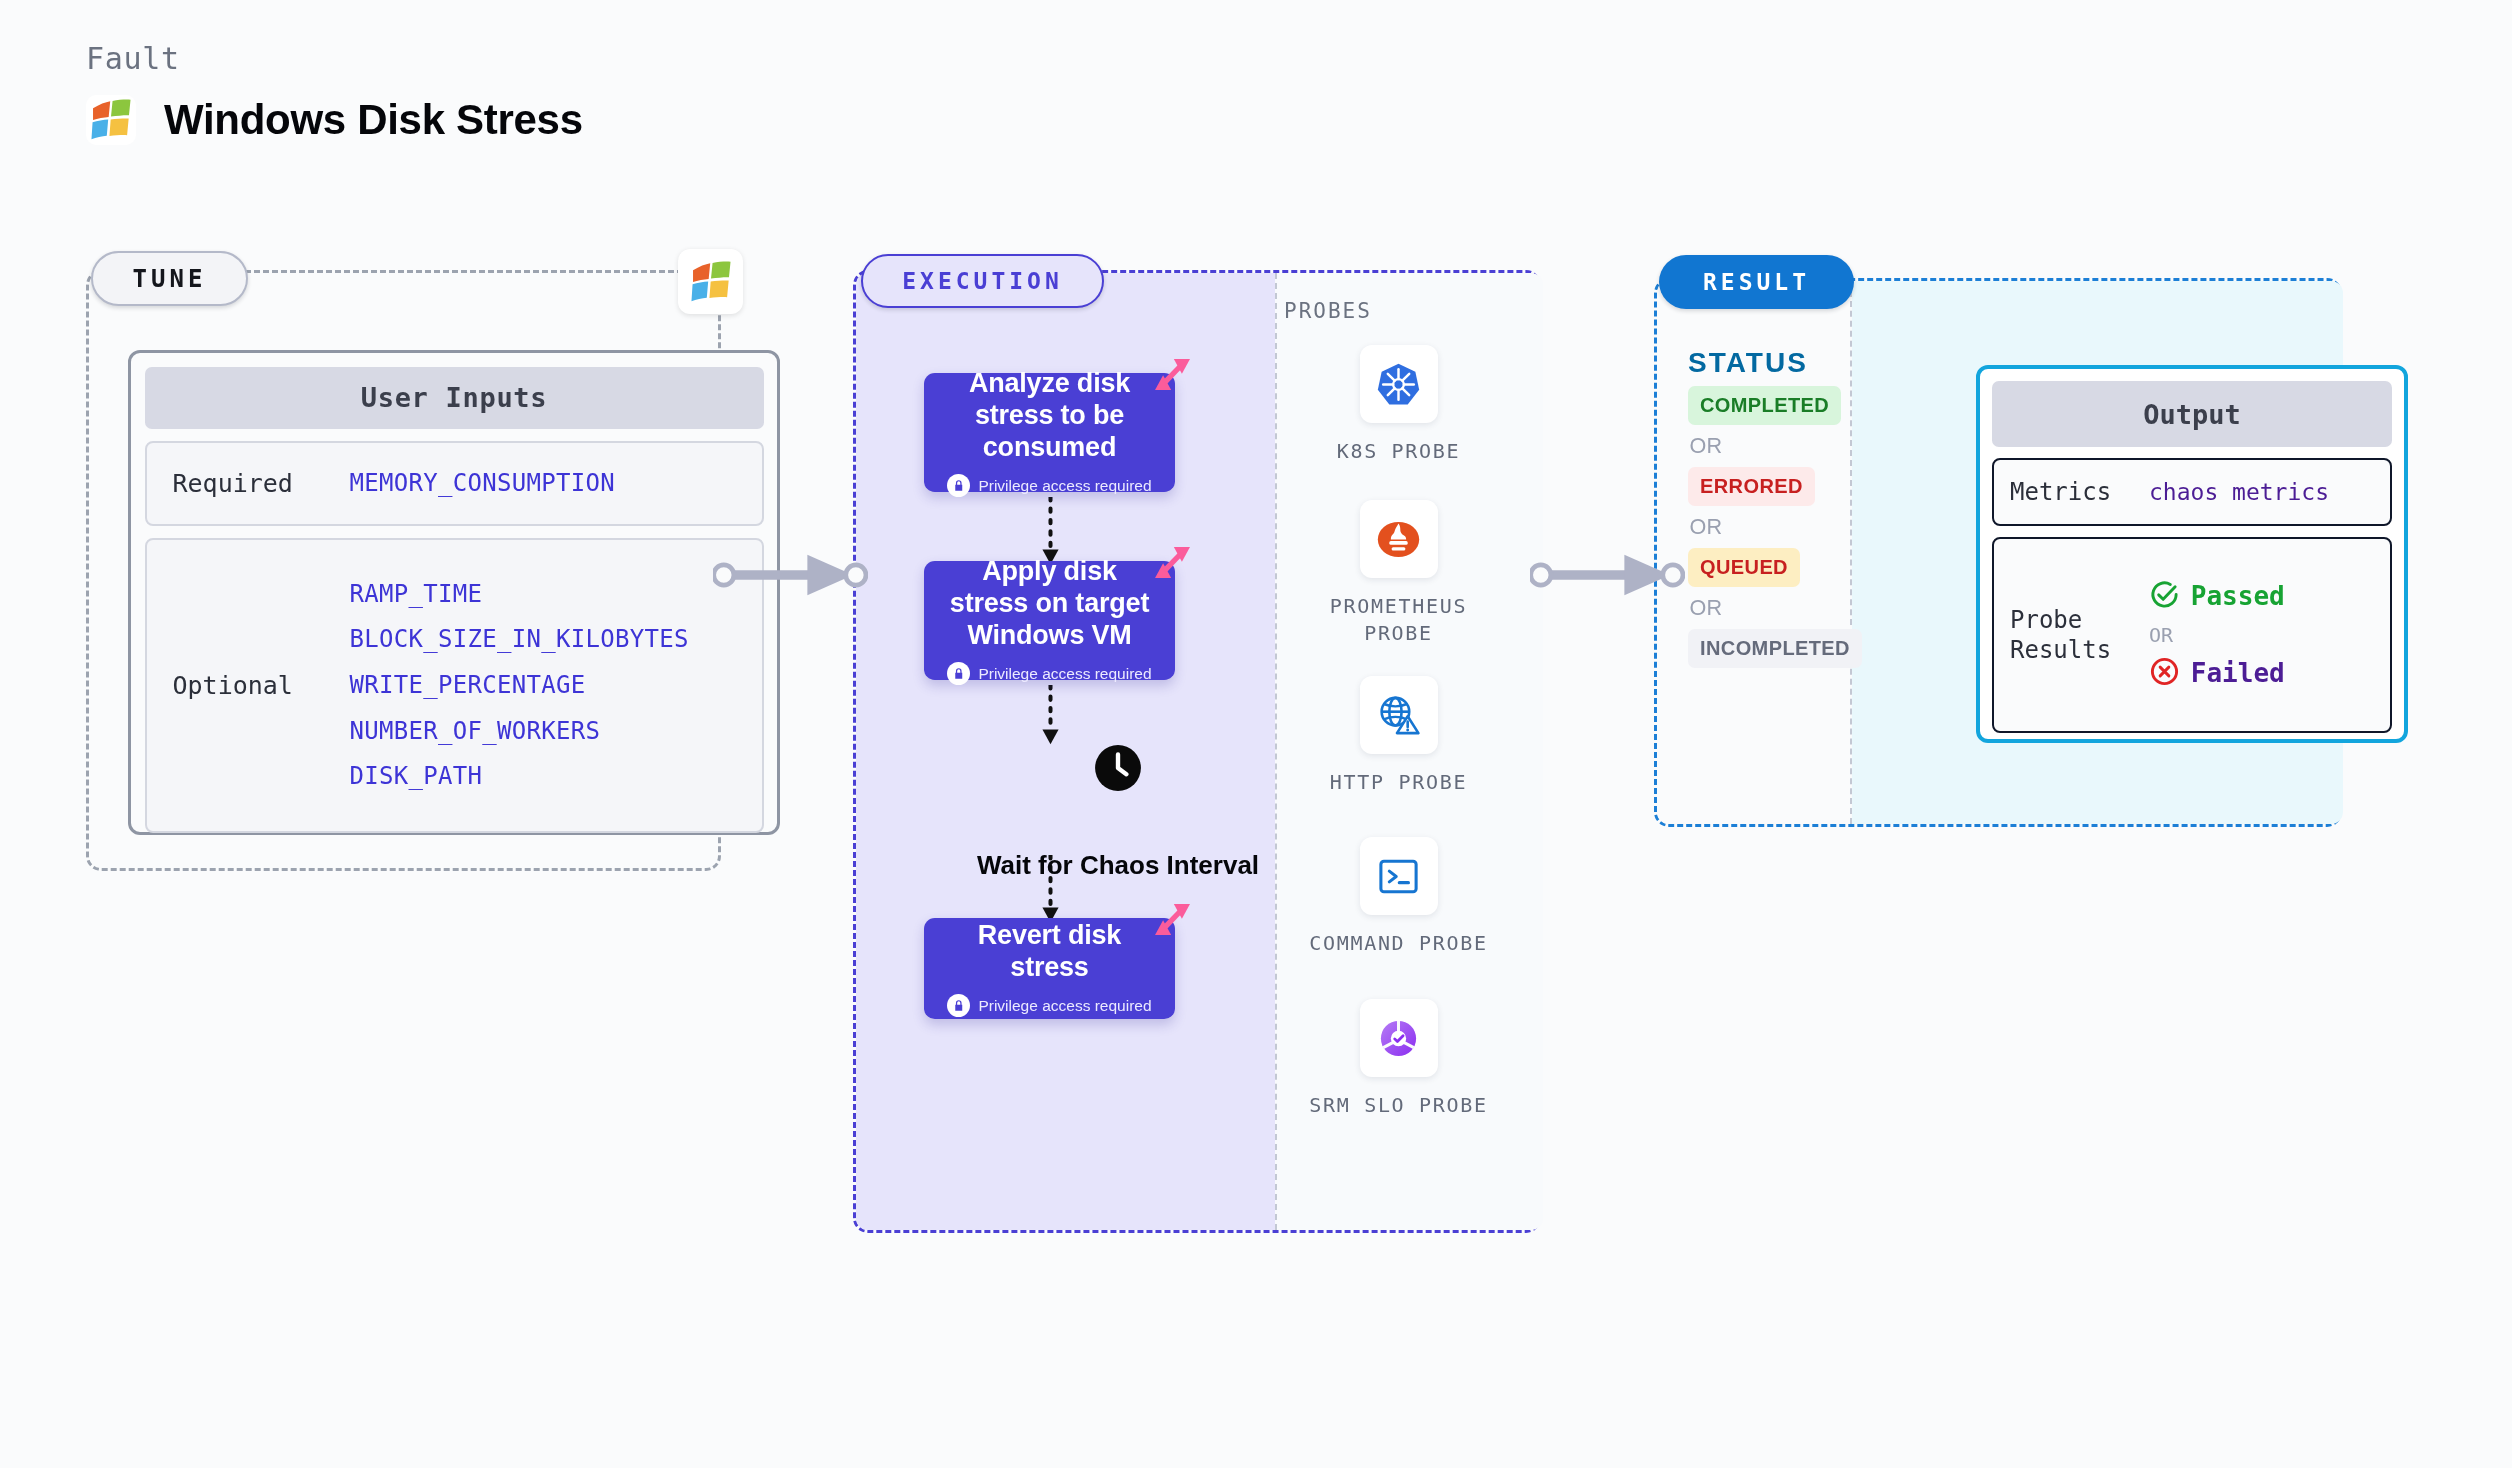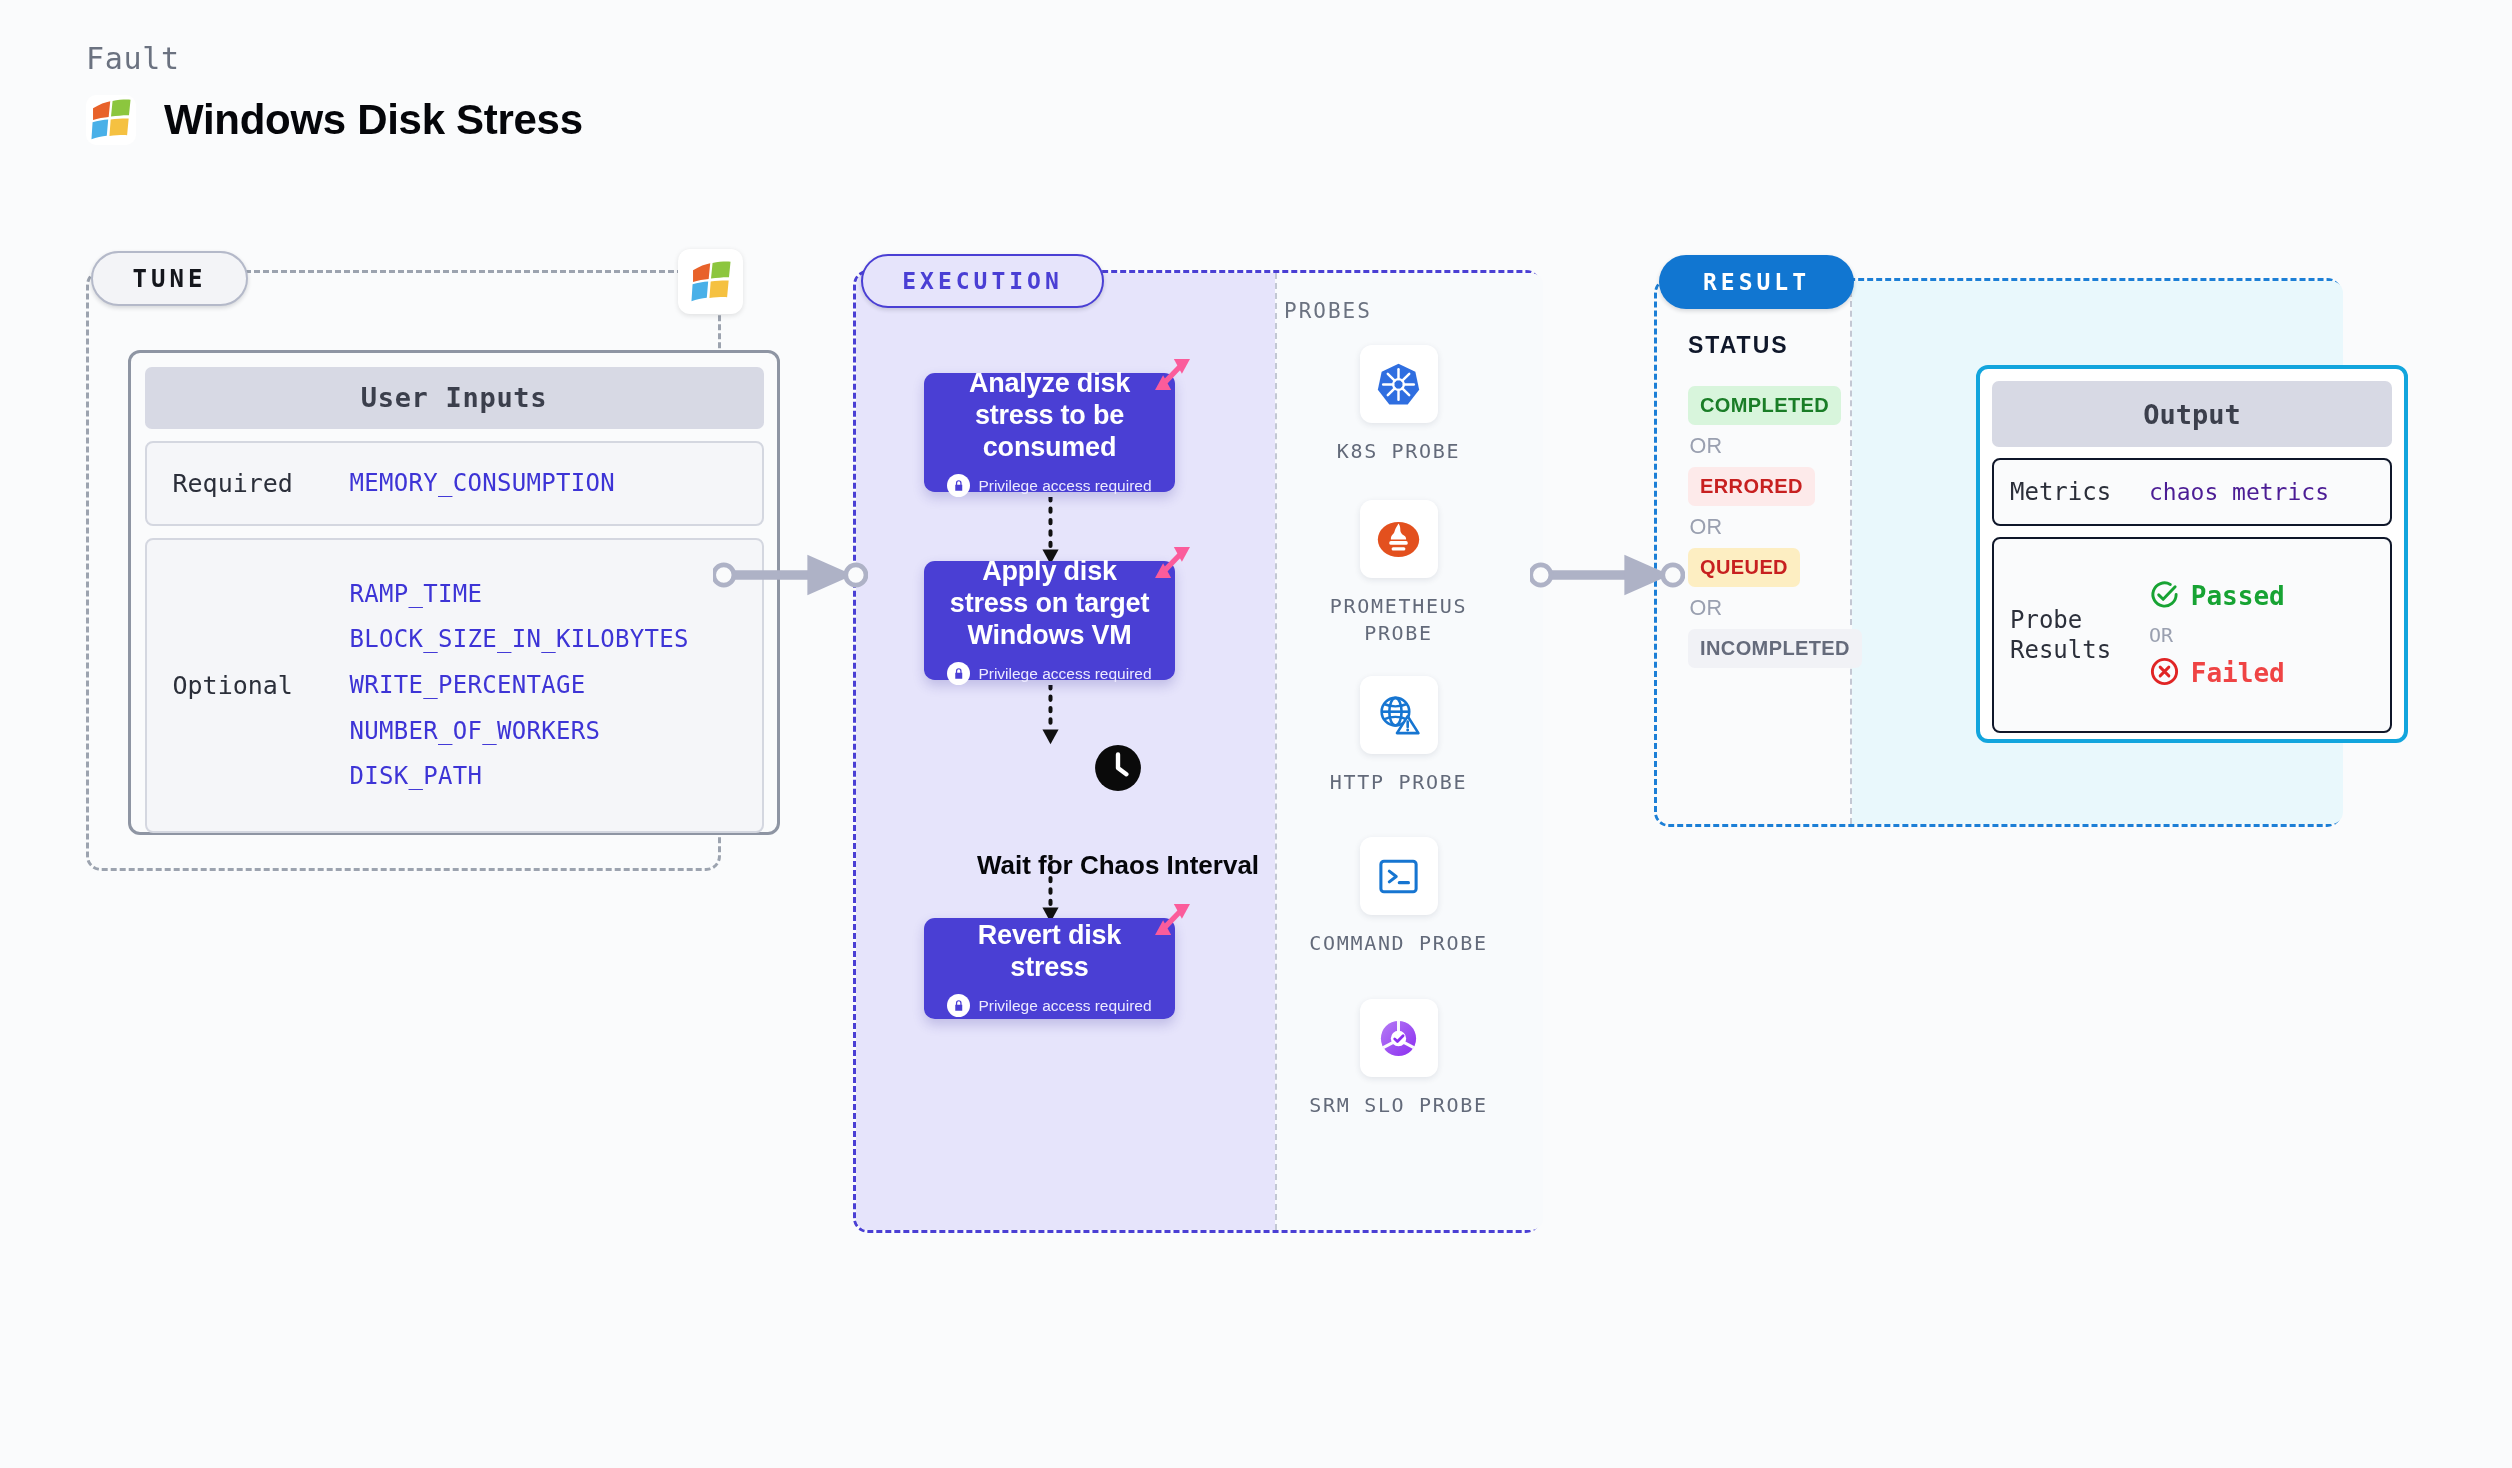--- a/index.html
+++ b/index.html
@@ -196,22 +196,22 @@
   }
   .probe-label {
     margin-top: 15px; text-align: center;
     font-family: "DejaVu Sans Mono", monospace;
     font-size: 20px; color: #636a7a; letter-spacing: 1.7px;
     line-height: 1.35;
   }
 
   
   .status-title {
-    position: absolute; left: 1688px; top: 332px;
-    font-size: 23px; font-weight: 700; color: #0f172a;
+    position: absolute; left: 1688px; top: 347px;
+    font-size: 28px; font-weight: 700; color: #0369a1;
     letter-spacing: 2px; z-index: 5;
   }
   .status-list {
     position: absolute; left: 1688px; top: 386px; width: 155px; z-index: 5;
     display: flex; flex-direction: column; align-items: flex-start;
   }
   .status-badge {
     border-radius: 6.8px; padding: 8px 12px;
     font-size: 20px; font-weight: 700; letter-spacing: 0.4px;
   }
@@ -533,20 +533,20 @@
           <span class="out-res-text" style="color:#17a333;">Passed</span>
         </div>
         <span class="out-res-or">OR</span>
         <div class="out-res-row">
           <span>
             <svg width="31" height="31" viewBox="0 0 32 32">
               <circle cx="16" cy="16" r="12.5" fill="none" stroke="#e02424" stroke-width="3"></circle>
               <path d="M11.5 11.5 L20.5 20.5 M20.5 11.5 L11.5 20.5" stroke="#e02424" stroke-width="3" stroke-linecap="round"></path>
             </svg>
           </span>
-          <span class="out-res-text" style="color:#ef4444;">Failed</span>
+          <span class="out-res-text" style="color:#4c1d95;">Failed</span>
         </div>
       </div>
     </div>
   </div>
 
 </div>
 
 
 </body></html>

